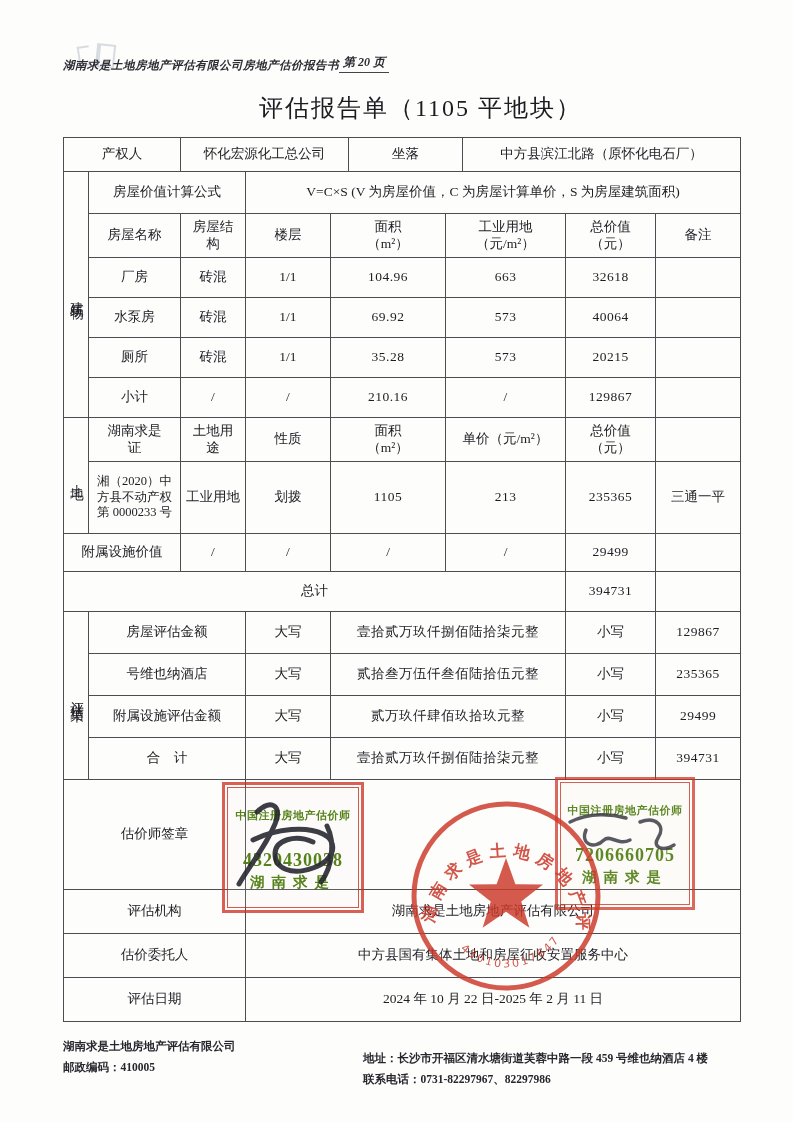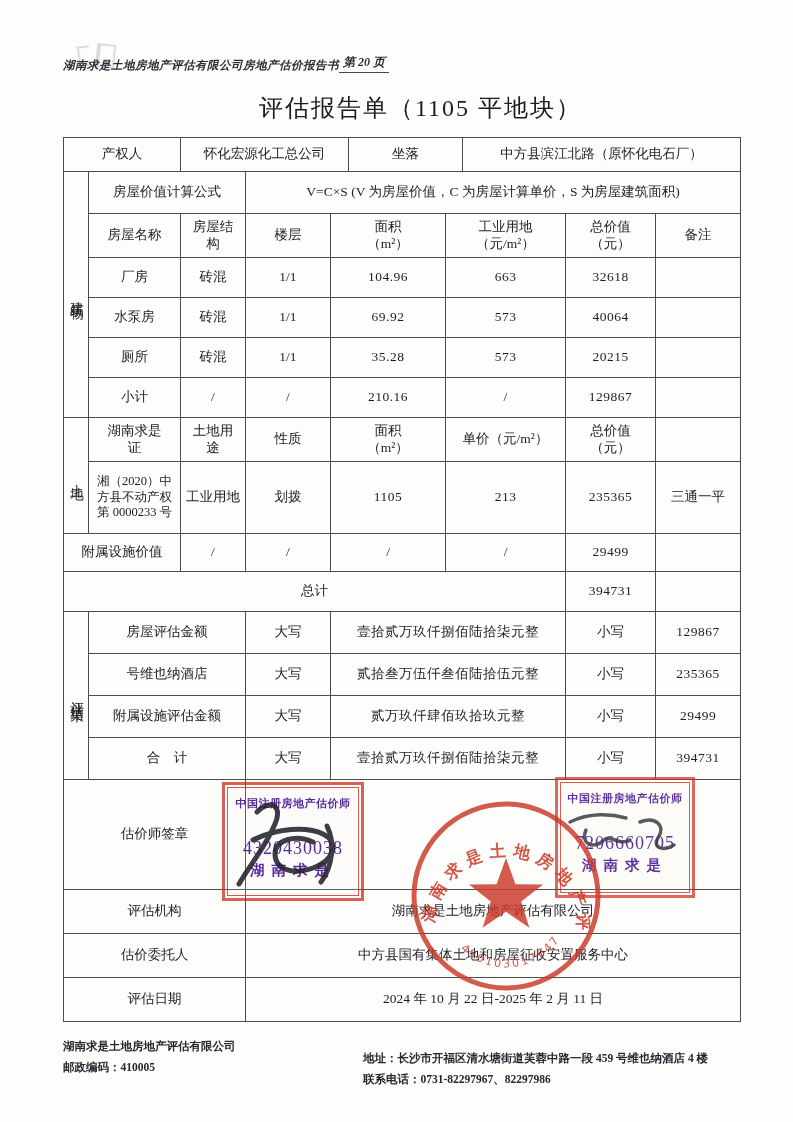--- a/index.html
+++ b/index.html
@@ -44,27 +44,27 @@
   td.amt{text-align:right;padding-right:8px;letter-spacing:.5px;}
   td.num{letter-spacing:.5px;}
   .small-cert{font-size:12.5px;line-height:1.3;}
 
   
   .sq-stamp{
     position:absolute;
     border:1.5px solid rgba(205,48,32,.85);
     outline:3px solid rgba(205,48,32,.8);
     outline-offset:2px;
-    color:#4c1d95;
+    color:#4d7c0f;
     text-align:center;
-    padding:8px 4px 3px;
+    padding:20px 4px 3px;
     background:rgba(255,235,230,.12);
   }
   .sq-stamp .l1{font-size:11px;font-weight:700;letter-spacing:.5px;white-space:nowrap;}
-  .sq-stamp .num{font-size:18px;font-weight:400;letter-spacing:1px;margin-top:28px;line-height:1;}
+  .sq-stamp .num{font-size:18px;font-weight:700;letter-spacing:1px;margin-top:28px;line-height:1;}
   .sq-stamp .l3{font-size:14.5px;font-weight:600;letter-spacing:7px;margin-top:4px;white-space:nowrap;}
   #stamp-left{left:227px;top:787px;width:122px;height:96px;opacity:.95;}
   #stamp-right{left:560px;top:782px;width:120px;height:98px;opacity:.9;}
   .sig{position:absolute;pointer-events:none;}
   #sig-left{left:215px;top:790px;}
   #sig-right{left:562px;top:800px;}
   #round-seal{position:absolute;left:406px;top:796px;opacity:.92;pointer-events:none;}
 
   .footer{position:absolute;left:63px;top:1036px;width:680px;display:flex;font-size:11.5px;font-weight:600;color:#26262e;}
   .footer .fl{width:300px;line-height:1.8;}

